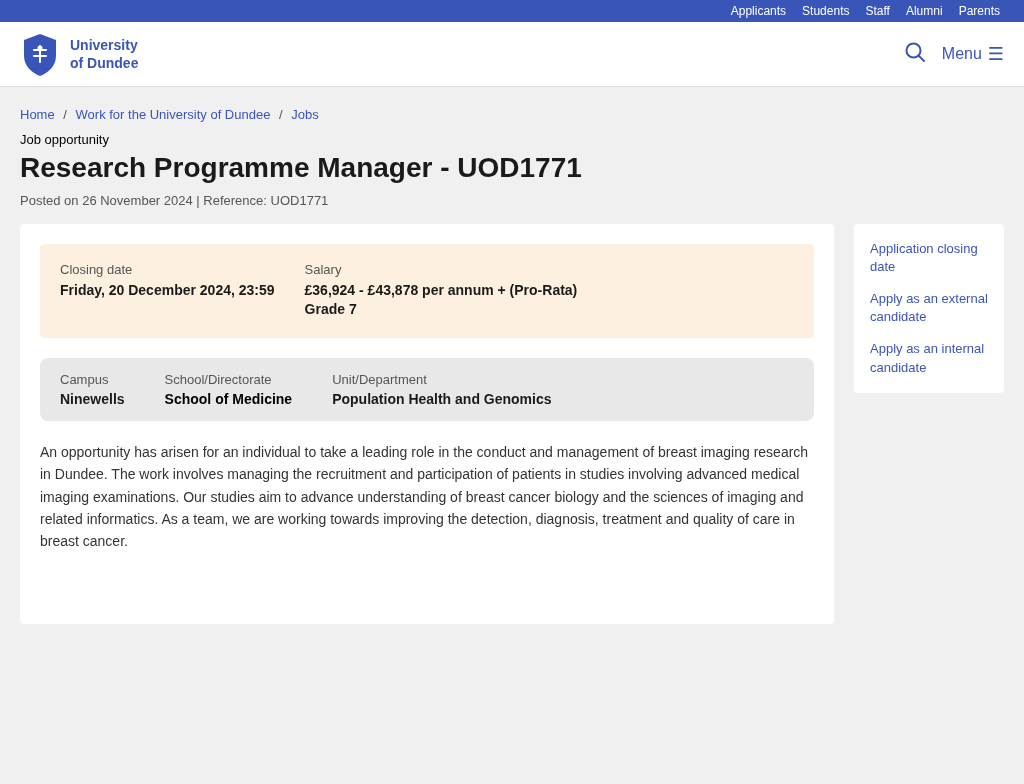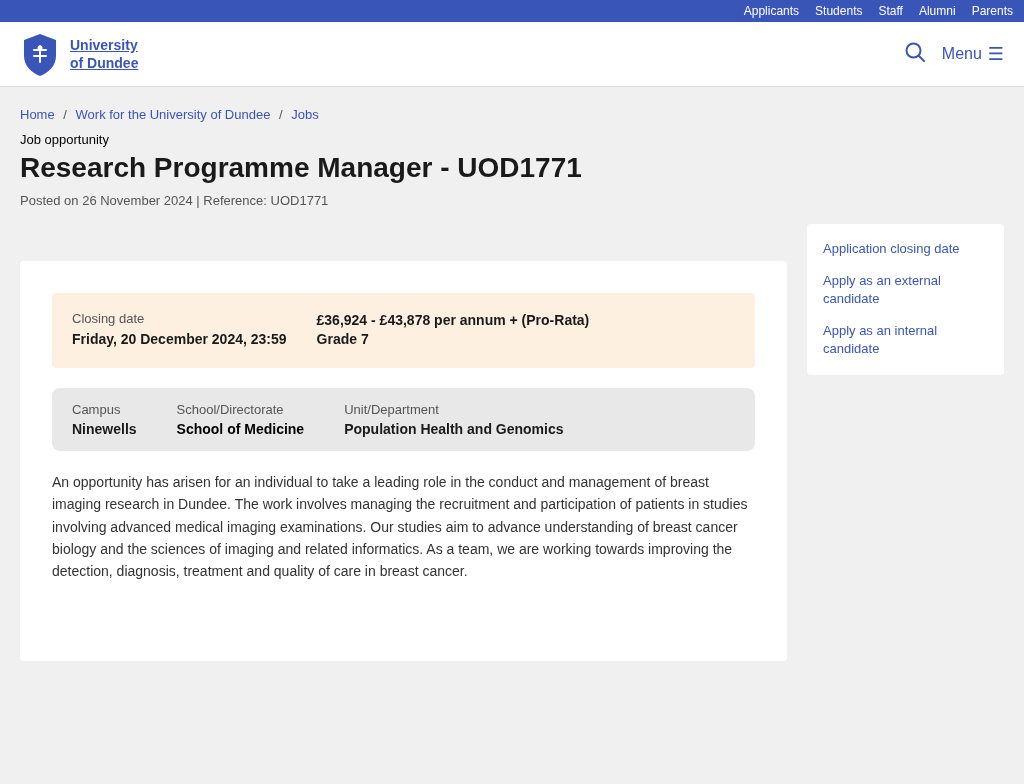--- a/index.html
+++ b/index.html
@@ -4,21 +4,21 @@
   <style>
     * { box-sizing: border-box; margin: 0; padding: 0; }
     body { font-family: Arial, sans-serif; background: #f0f0f0; color: #222; font-size: 14px; }
 
     
     .utility-bar {
       background: #3a55b8;
       color: white;
       display: flex;
       justify-content: flex-end;
-      padding: 4px 11px;
+      padding: 4px 24px;
       gap: 16px;
       font-size: 12px;
     }
     .utility-bar a {
       color: white;
       text-decoration: none;
     }
 
     
     .header {
@@ -36,21 +36,20 @@
     }
     .logo-shield {
       width: 40px;
       height: 44px;
     }
     .logo-text {
       font-size: 14px;
       font-weight: bold;
       color: #3a55b8;
       line-height: 1.3;
-      text-decoration: underline;
     }
     .header-right {
       display: flex;
       align-items: center;
       gap: 16px;
     }
     .search-icon-btn {
       background: none;
       border: none;
       cursor: pointer;
@@ -115,26 +114,25 @@
     
     .content-layout {
       display: flex;
       gap: 20px;
       align-items: flex-start;
     }
     .main-col {
       flex: 1;
       background: white;
       border-radius: 4px;
-      padding: 32px;
+      padding: 20px;
       min-height: 400px;
-      margin-top: 37px;
     }
     .side-col {
-      width: 197px;
+      width: 150px;
       background: white;
       border-radius: 4px;
       padding: 16px;
     }
 
     
     .info-box {
       background: #fdf0e0;
       border-radius: 4px;
       padding: 18px 20px;
@@ -256,20 +254,21 @@
   <div class="content-layout">
 
     <div class="main-col">
 
       <div class="info-box">
         <div class="info-box-col">
           <div class="info-label">Closing date</div>
           <div class="info-value">Friday, 20 December 2024, 23:59</div>
         </div>
         <div class="info-box-col">
+          <div class="info-label">Salary</div>
           <div class="info-value">£36,924 - £43,878 per annum + (Pro-Rata)</div>
           <div class="info-value">Grade 7</div>
         </div>
       </div>
 
       <div class="campus-box">
         <div class="campus-col">
           <div class="campus-label">Campus</div>
           <div class="campus-value">Ninewells</div>
         </div>

